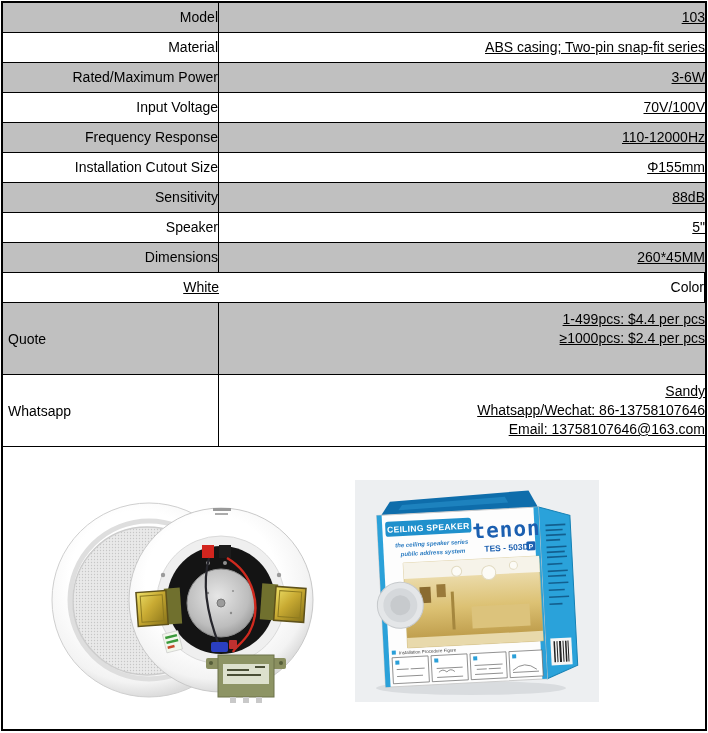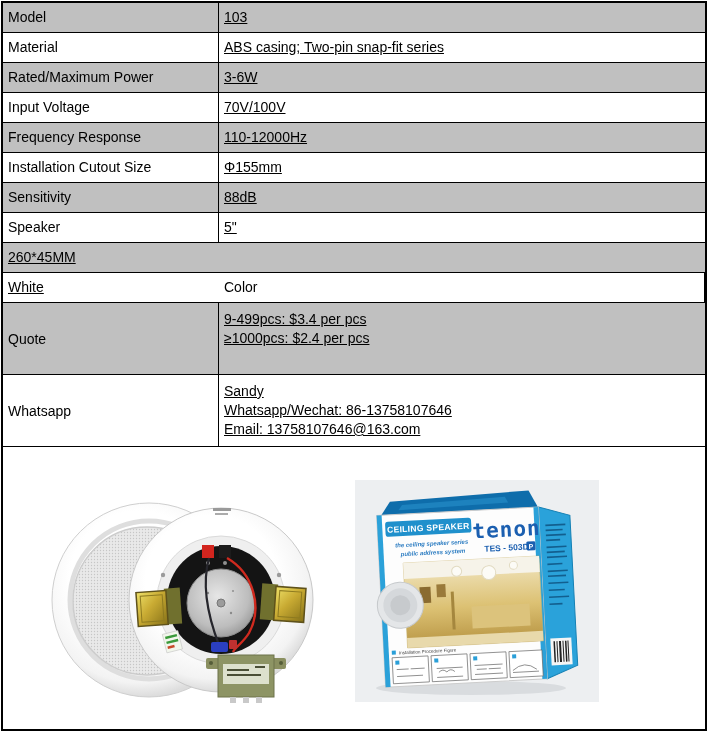--- a/index.html
+++ b/index.html
@@ -1,17 +1,17 @@
 <!DOCTYPE html>
 <html><head>
 <meta charset="utf-8">
 <style>
   html,body{margin:0;padding:0;background:#fff;}
   .sheet{width:708px;height:733px;box-sizing:border-box;padding:1px 1px 0 1px;
-         font-family:"Liberation Sans",sans-serif;color:#000;}
+         font-family:"Liberation Sans",sans-serif;color:#000;text-align:right;}
   .spec-table{width:706px;box-sizing:border-box;border:2px solid #000;background:#fff;}
   .row{display:grid;grid-template-columns:216px 1fr;border-bottom:1px solid #000;}
   .row.gray{background:#c0c0c0;}
   .row.white{background:#ffffff;}
   .cell{font-size:14px;overflow:hidden;white-space:nowrap;}
   .cell.label{border-right:1px solid #000;padding-left:5px;}
   .cell.value{padding-left:5px;text-decoration:underline;}
   .single .cell{height:29px;line-height:29px;}
   .multi{min-height:71px;}
   .multi .cell.label{display:flex;align-items:center;}
@@ -52,31 +52,32 @@
     </div>
     <div class="row single gray">
       <div class="cell label">Sensitivity</div>
       <div class="cell value">88dB</div>
     </div>
     <div class="row single white">
       <div class="cell label">Speaker</div>
       <div class="cell value">5"</div>
     </div>
     <div class="row single gray">
+      <div class="cell label">Dimensions</div>
       <div class="cell value">260*45MM</div>
     </div>
     <div class="row single white">
       <div class="cell value">White</div>
       <div class="cell label">Color</div>
     </div>
 
     <div class="row multi gray">
       <div class="cell label">Quote</div>
       <div class="cell value">
-        <div class="line">9-499pcs: $3.4 per pcs</div>
+        <div class="line">1-499pcs: $4.4 per pcs</div>
         <div class="line">≥1000pcs: $2.4 per pcs</div>
       </div>
     </div>
 
     <div class="row multi white">
       <div class="cell label">Whatsapp</div>
       <div class="cell value">
         <div class="line">Sandy</div>
         <div class="line">Whatsapp/Wechat: 86-13758107646</div>
         <div class="line">Email: 13758107646@163.com</div>

